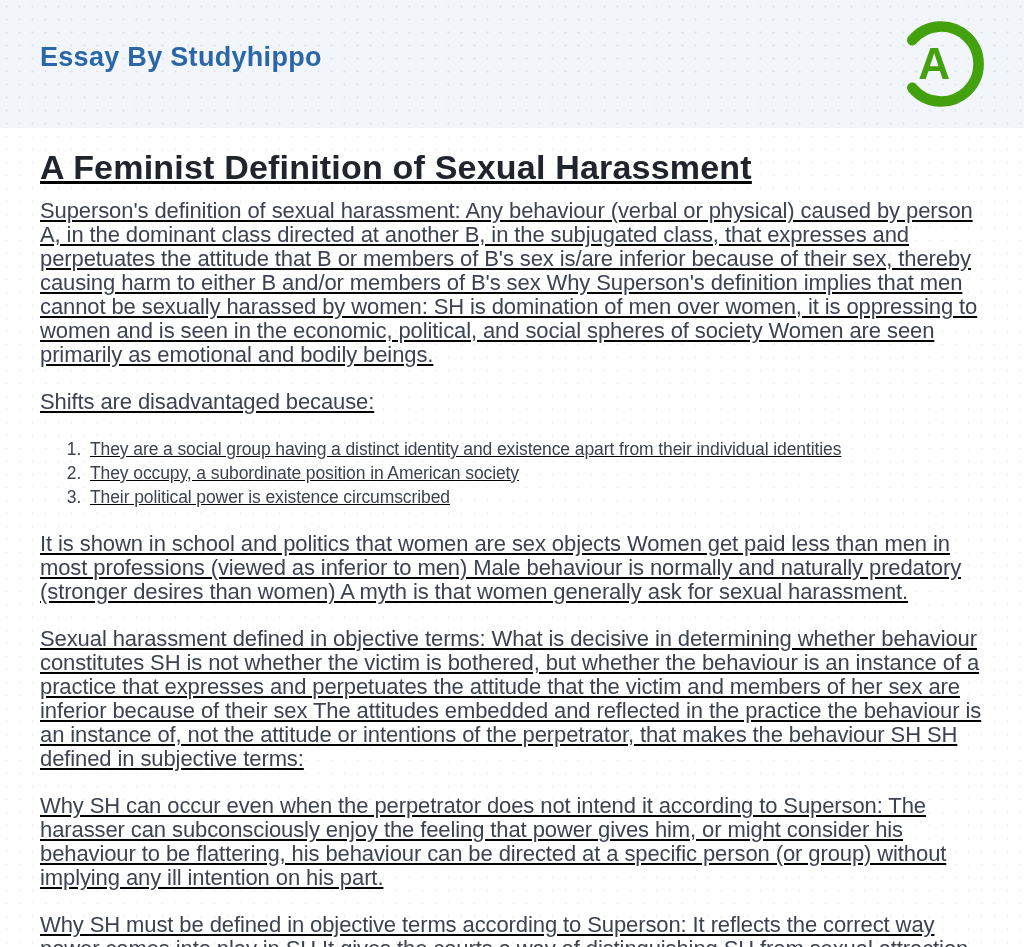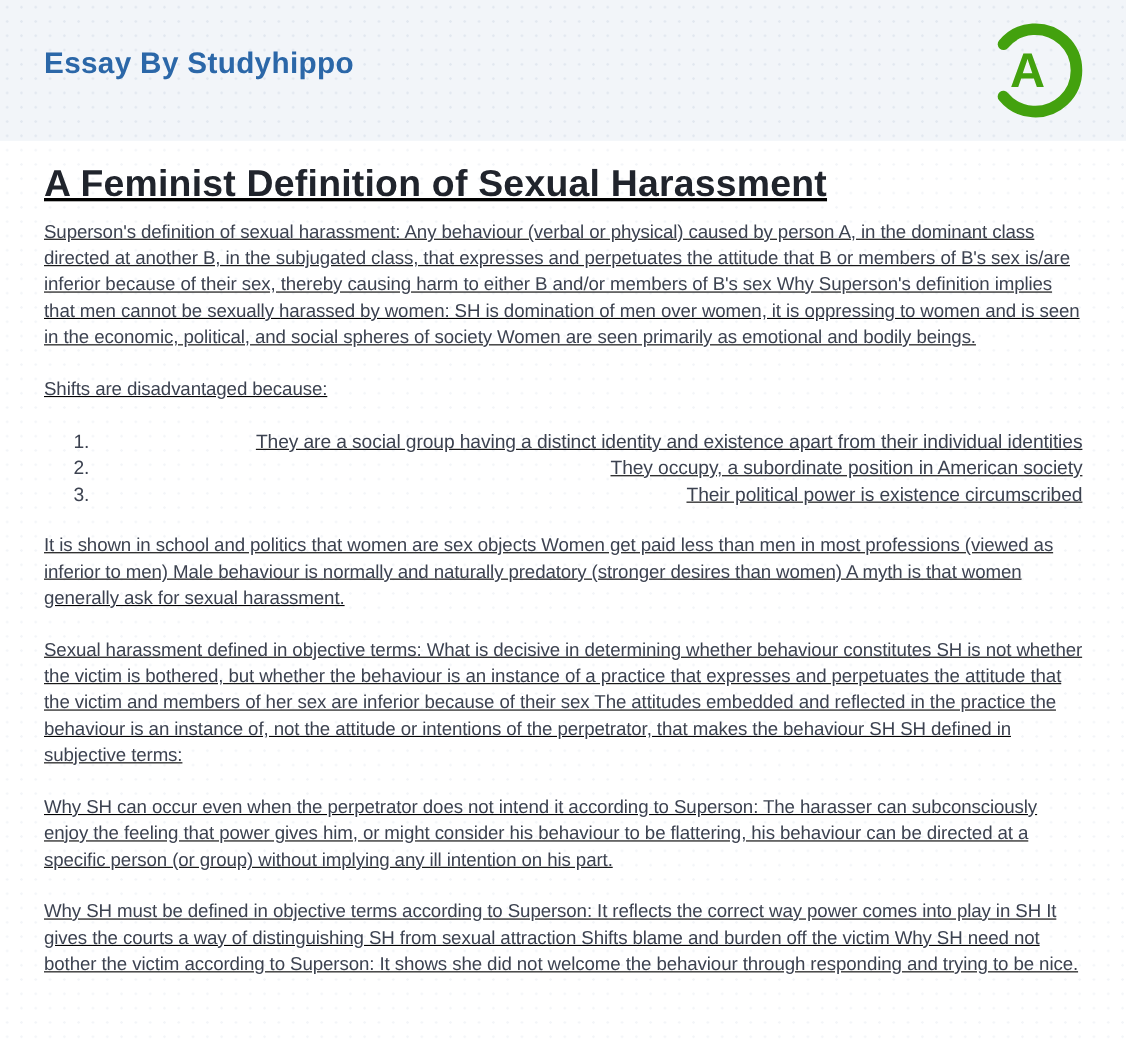--- a/index.html
+++ b/index.html
@@ -51,31 +51,30 @@
   }
   h1.article-title {
     font-size: 34px;
     line-height: 38px;
     font-weight: bold;
     color: #20242c;
     letter-spacing: 0.2px;
     margin: 0 0 13px 0;
   }
   p.body-text {
-    font-size: 17px;
+    font-size: 22px;
     line-height: 24px;
     color: #3c4250;
     margin: 0 0 23px 0;
     letter-spacing: -0.1px;
   }
   ol.reasons-list {
     margin: 0 0 23px 0;
     padding-left: 46px;
     color: #3c4250;
-    text-align: right;
   }
   ol.reasons-list li {
     font-size: 17.5px;
     line-height: 24px;
     letter-spacing: -0.1px;
     padding-left: 4px;
   }
 </style>
 </head>
 <body>

